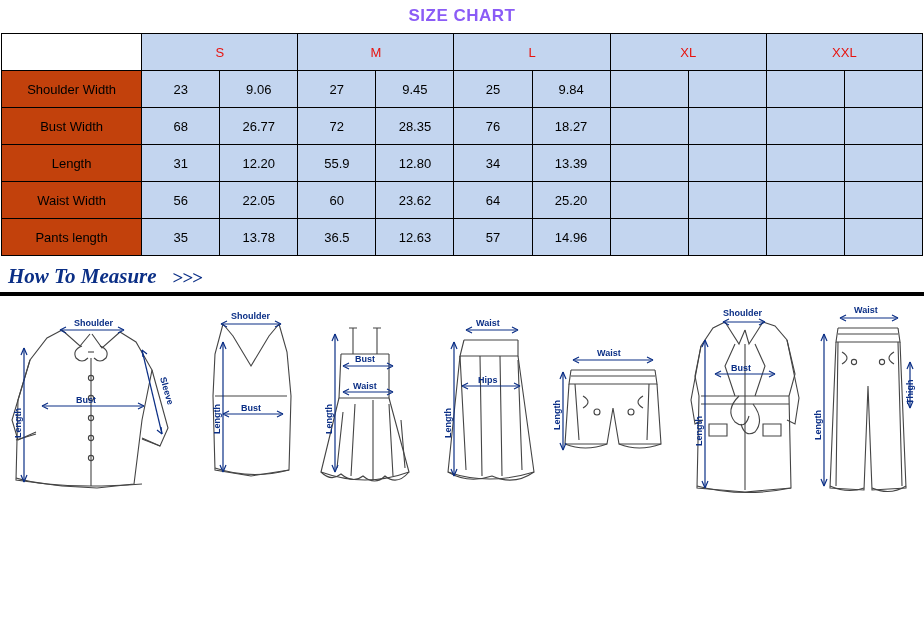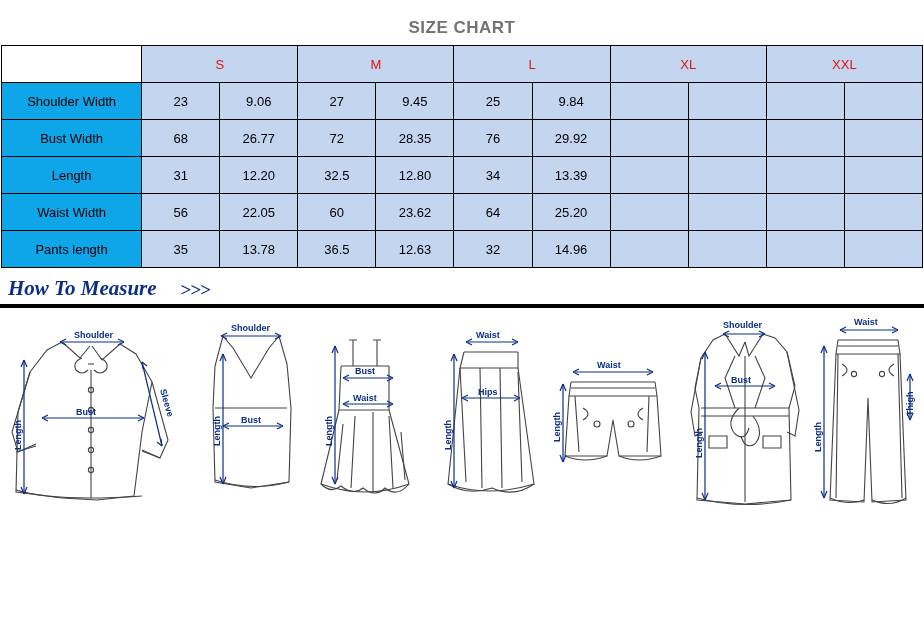--- a/index.html
+++ b/index.html
@@ -19,22 +19,22 @@
     width: 924px;
     height: 632px;
   }
 
   
   .chart-title {
     text-align: center;
     font-size: 17px;
     font-weight: bold;
     letter-spacing: 0.5px;
-    padding: 18px 0 7px 0;
-    color: #737373;
+    padding: 6px 0 7px 0;
+    color: #8b5cf6;
   }
 
   
   table.size-table {
     border-collapse: collapse;
     width: 922px;
     margin: 0 1px;
     table-layout: fixed;
   }
   table.size-table td, table.size-table th {
@@ -43,21 +43,21 @@
     vertical-align: middle;
     font-size: 13px;
     font-weight: normal;
     padding: 0;
     height: 36px;
   }
   .col-label { width: 140px; }
   .col-val { width: 78px; }
 
   td.rowlabel {
-    background: #0ea5e9;
+    background: #c2410c;
     font-size: 13px;
     text-align: center;
   }
   td.sizehdr {
     background: #c3d5ef;
     color: #e8130e;
     font-weight: bold;
     font-size: 17px;
     height: 34px;
   }
@@ -76,21 +76,21 @@
   td.blank { background: #ffffff; }
   td.corner { background: #ffffff; }
 
   
   .howto-wrap {
     margin-top: 6px;
   }
   .howto-head {
     display: flex;
     align-items: flex-end;
-    gap: 24px;
+    gap: 16px;
     padding: 2px 8px 3px 8px;
   }
   .howto-title {
     font-family: "Liberation Serif", serif;
     font-size: 21px;
     font-weight: bold;
     font-style: italic;
     color: #0b2f86;
     letter-spacing: 0px;
   }
@@ -161,31 +161,31 @@
         <td class="val"></td>
         <td class="val"></td>
       </tr>
       <tr>
         <td class="rowlabel">Bust Width</td>
         <td class="val">68</td>
         <td class="val">26.77</td>
         <td class="val">72</td>
         <td class="val">28.35</td>
         <td class="val">76</td>
-        <td class="val">29.92</td>
+        <td class="val">18.27</td>
         <td class="val"></td>
         <td class="val"></td>
         <td class="val"></td>
         <td class="val"></td>
       </tr>
       <tr>
         <td class="rowlabel">Length</td>
         <td class="val">31</td>
         <td class="val">12.20</td>
-        <td class="val">32.5</td>
+        <td class="val">55.9</td>
         <td class="val">12.80</td>
         <td class="val">34</td>
         <td class="val">13.39</td>
         <td class="val"></td>
         <td class="val"></td>
         <td class="val"></td>
         <td class="val"></td>
       </tr>
       <tr>
         <td class="rowlabel">Waist Width</td>
@@ -199,21 +199,21 @@
         <td class="val"></td>
         <td class="val"></td>
         <td class="val"></td>
       </tr>
       <tr>
         <td class="rowlabel">Pants length</td>
         <td class="val">35</td>
         <td class="val">13.78</td>
         <td class="val">36.5</td>
         <td class="val">12.63</td>
-        <td class="val">32</td>
+        <td class="val">57</td>
         <td class="val">14.96</td>
         <td class="val"></td>
         <td class="val"></td>
         <td class="val"></td>
         <td class="val"></td>
       </tr>
     </tbody>
   </table>
 
   <div class="howto-wrap">

